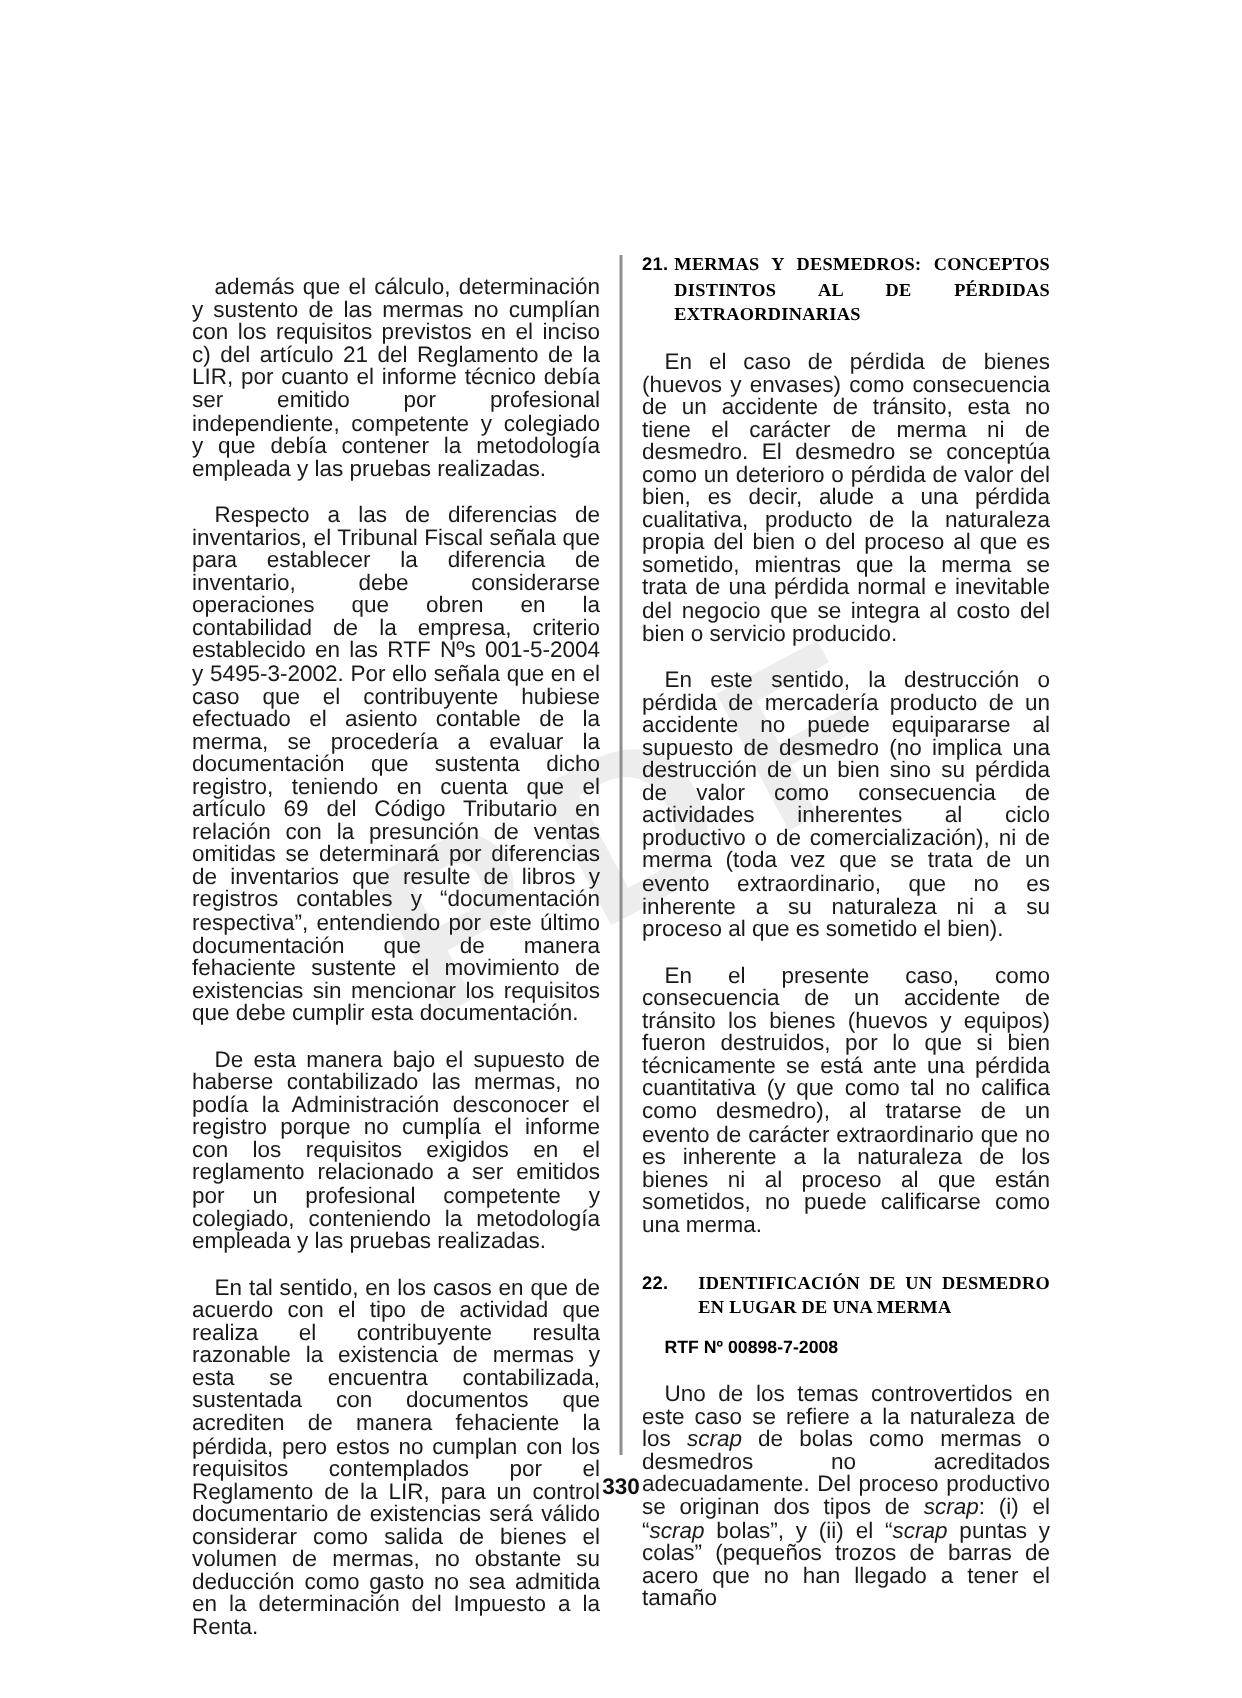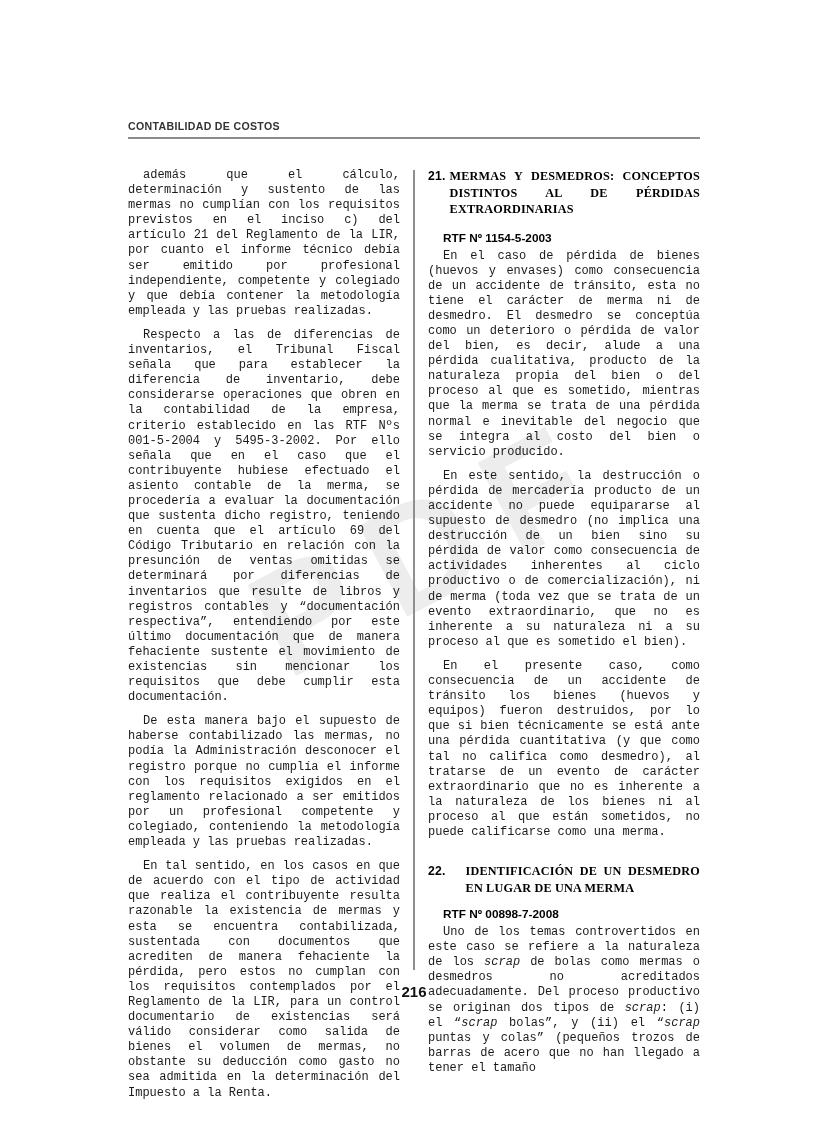--- a/index.html
+++ b/index.html
@@ -105,23 +105,23 @@
     position: absolute;
     left: 285px;
     top: 2px;
     width: 2px;
     height: 800px;
     background: #8f8f8f;
     z-index: 2;
   }
 
   p.body {
-    margin: 0 0 9px 0;
-    font-family: Liberation Mono, monospace;
-    font-size: 12px;
+    margin: 16px 0 9px 0;
+    font-family: Liberation Sans, sans-serif;
+    font-size: 15px;
     line-height: 15.1px;
     text-align: justify;
     text-indent: 15px;
     color: #1a1a1a;
     hyphens: manual;
   }
 
   h2.section {
     margin: 0 0 12px 0;
     font-family: "Liberation Sans", sans-serif;
@@ -173,58 +173,53 @@
 </head>
 <body>
 
 <div class="page">
 
   <div class="watermark">
     <div class="wm-text">PDF</div>
     <div class="wm-text b"></div>
   </div>
 
-  <div class="runhead">
-    <div class="runhead-title">CONTABILIDAD DE COSTOS</div>
-    <div class="runhead-rule"></div>
-  </div>
 
   <div class="columns">
 
     <div class="col-divider"></div>
 
     <div class="col col-left">
       <p class="body">además que el cálculo, determinación y sustento de las mermas no cumplían con los requisitos previstos en el inciso c) del artículo 21 del Reglamento de la LIR, por cuanto el informe técnico debía ser emitido por profesional independiente, competente y colegiado y que debía contener la metodología empleada y las pruebas realizadas.</p>
       <p class="body">Respecto a las de diferencias de inventarios, el Tribunal Fiscal señala que para establecer la diferencia de inventario, debe considerarse operaciones que obren en la contabilidad de la empresa, criterio establecido en las RTF Nºs 001-5-2004 y 5495-3-2002. Por ello señala que en el caso que el contribuyente hubiese efectuado el asiento contable de la merma, se procedería a evaluar la documentación que sustenta dicho registro, teniendo en cuenta que el artículo 69 del Código Tributario en relación con la presunción de ventas omitidas se determinará por diferencias de inventarios que resulte de libros y registros contables y “documentación respectiva”, entendiendo por este último documentación que de manera fehaciente sustente el movimiento de existencias sin mencionar los requisitos que debe cumplir esta documentación.</p>
       <p class="body">De esta manera bajo el supuesto de haberse contabilizado las mermas, no podía la Administración desconocer el registro porque no cumplía el informe con los requisitos exigidos en el reglamento relacionado a ser emitidos por un profesional competente y colegiado, conteniendo la metodología empleada y las pruebas realizadas.</p>
       <p class="body">En tal sentido, en los casos en que de acuerdo con el tipo de actividad que realiza el contribuyente resulta razonable la existencia de mermas y esta se encuentra contabilizada, sustentada con documentos que acrediten de manera fehaciente la pérdida, pero estos no cumplan con los requisitos contemplados por el Reglamento de la LIR, para un control documentario de existencias será válido considerar como salida de bienes el volumen de mermas, no obstante su deducción como gasto no sea admitida en la determinación del Impuesto a la Renta.</p>
     </div>
 
     <div class="col col-right">
 
       <h2 class="section">
         <span class="num">21.</span>
         <span class="txt">MERMAS Y DESMEDROS: CONCEPTOS DISTINTOS AL DE PÉRDIDAS EXTRAORDINARIAS</span>
       </h2>
 
-      <h3 class="rtf">RTF Nº 1154-5-2003</h3>
 
       <p class="body">En el caso de pérdida de bienes (huevos y envases) como consecuencia de un accidente de tránsito, esta no tiene el carácter de merma ni de desmedro. El desmedro se conceptúa como un deterioro o pérdida de valor del bien, es decir, alude a una pérdida cualitativa, producto de la naturaleza propia del bien o del proceso al que es sometido, mientras que la merma se trata de una pérdida normal e inevitable del negocio que se integra al costo del bien o servicio producido.</p>
       <p class="body">En este sentido, la destrucción o pérdida de mercadería producto de un accidente no puede equipararse al supuesto de desmedro (no implica una destrucción de un bien sino su pérdida de valor como consecuencia de actividades inherentes al ciclo productivo o de comercialización), ni de merma (toda vez que se trata de un evento extraordinario, que no es inherente a su naturaleza ni a su proceso al que es sometido el bien).</p>
       <p class="body">En el presente caso, como consecuencia de un accidente de tránsito los bienes (huevos y equipos) fueron destruidos, por lo que si bien técnicamente se está ante una pérdida cuantitativa (y que como tal no califica como desmedro), al tratarse de un evento de carácter extraordinario que no es inherente a la naturaleza de los bienes ni al proceso al que están sometidos, no puede calificarse como una merma.</p>
 
       <div class="gap-m"></div>
 
       <h2 class="section tight">
         <span class="num">22.</span>
         <span class="txt">IDENTIFICACIÓN DE UN DESMEDRO EN LUGAR DE UNA MERMA</span>
       </h2>
 
       <h3 class="rtf">RTF Nº 00898-7-2008</h3>
 
       <p class="body"><span>Uno de los temas controvertidos en este caso se refiere a la naturaleza de los </span><em class="it">scrap</em><span> de bolas como mermas o desmedros no acreditados adecuadamente. Del proceso productivo se originan dos tipos de </span><em class="it">scrap</em><span>: (i) el “</span><em class="it">scrap</em><span> bolas”, y (ii) el “</span><em class="it">scrap</em><span> puntas y colas” (pequeños trozos de barras de acero que no han llegado a tener el tamaño</span></p>
 
     </div>
   </div>
 
-  <div class="folio">216</div>
+  <div class="folio">330</div>
 
 </div>
 
 </body></html>

